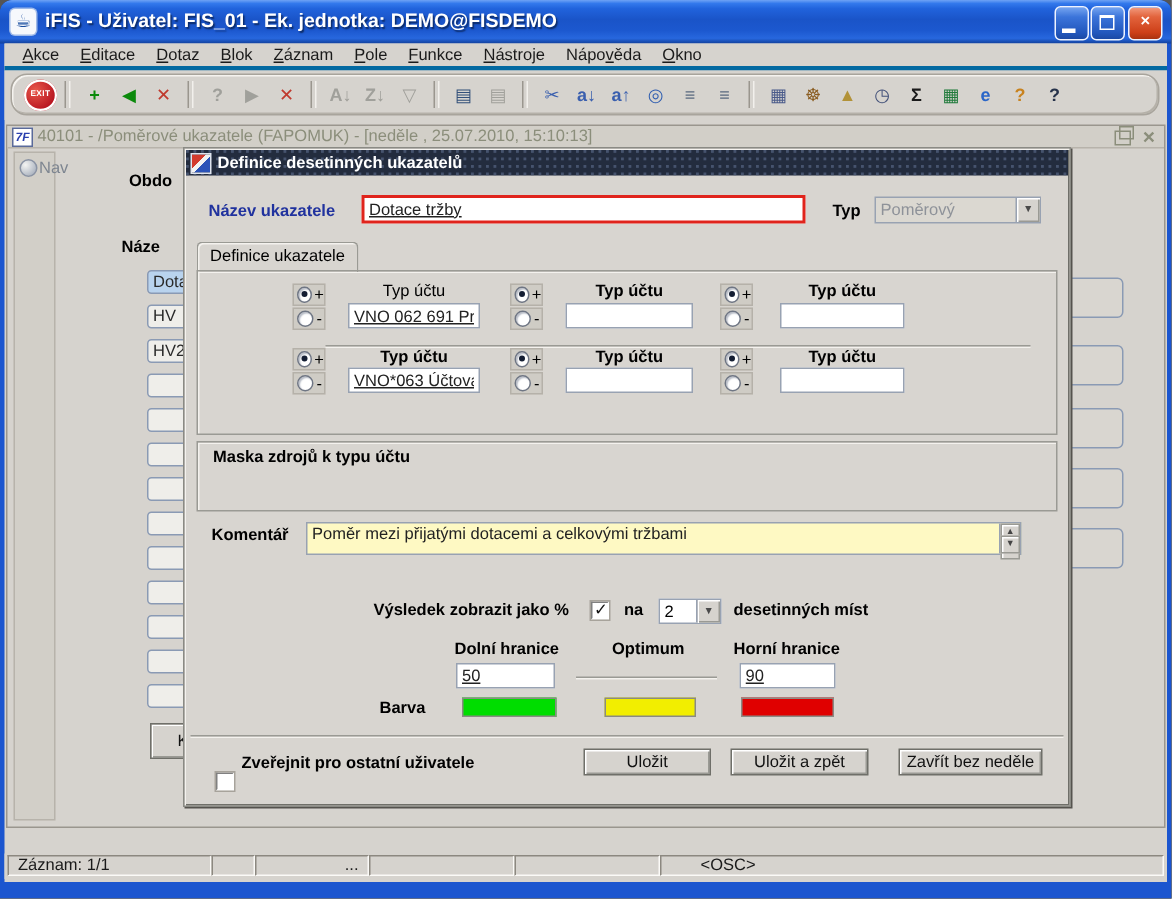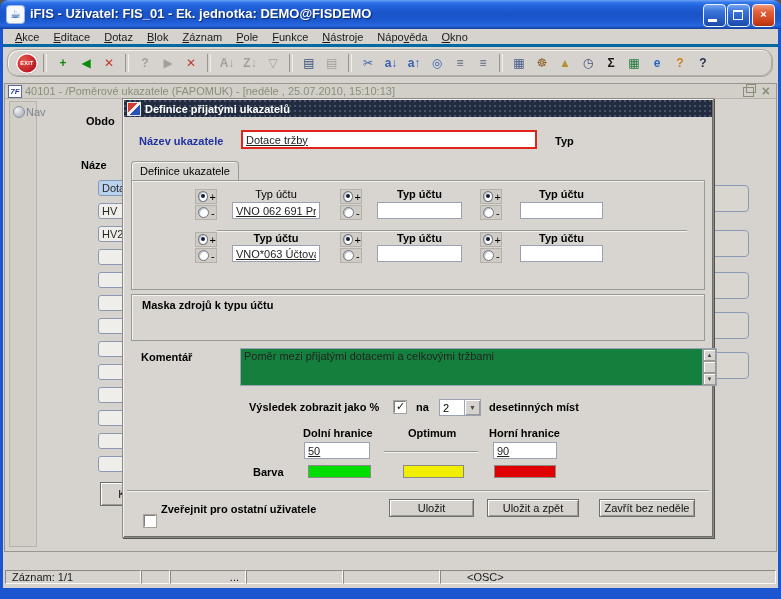--- a/index.html
+++ b/index.html
@@ -83,21 +83,21 @@
     border-radius:4px 4px 0 0;text-align:center;line-height:19px;box-shadow:inset 1px 1px 0 #f4f2ee;}
   #panel{left:8px;top:81px;width:574px;height:110px;border:1px solid #9a9a94;box-shadow:inset 1px 1px 0 #f4f2ee;box-sizing:border-box;}
   .radchip{position:absolute;width:22px;height:15px;background:#cfccc5;border:1px solid #b5b1a9;
     display:flex;align-items:center;gap:2px;padding-left:2px;box-sizing:border-box;}
   .radio{width:9px;height:9px;border-radius:50%;background:#fff;border:1px solid #6f7684;
     box-shadow:inset 1px 1px 1px #b9bec8;position:relative;}
   .radio.checked::after{content:"";position:absolute;left:2px;top:2px;width:4px;height:4px;border-radius:50%;background:#141e33;}
   .acc-label{position:absolute;text-align:center;white-space:nowrap;}
   .sepline{position:absolute;height:1px;background:#9a9a94;box-shadow:0 1px 0 #f4f2ee;}
   #maskbox{left:8px;top:195px;width:574px;height:47px;border:1px solid #9a9a94;box-shadow:inset 1px 1px 0 #f4f2ee;box-sizing:border-box;}
-  #comment{left:81px;top:249px;width:477px;height:38px;background:#15803d;border:1px solid #98a2b2;box-sizing:border-box;margin-left:36px;}
+  #comment{left:81px;top:249px;width:477px;height:22px;background:#fef9c3;border:1px solid #98a2b2;box-sizing:border-box;}
   #comment .txt{position:absolute;left:3px;top:1px;right:18px;color:#222;line-height:12px;}
   #comment .sbar{position:absolute;right:0;top:0;width:14px;height:100%;background:#d6d3ce;border-left:1px solid #98a2b2;box-sizing:border-box;}
   .sbtn{position:absolute;left:0;width:13px;height:12px;background:#d6d3ce;border:1px solid #9a9a94;
     box-shadow:inset 1px 1px 0 #fff;box-sizing:border-box;text-align:center;font-size:6px;line-height:10px;color:#444;}
   .cb{width:12px;height:12px;background:#fff;border-top:1px solid #808080;border-left:1px solid #808080;
     border-bottom:1px solid #fff;border-right:1px solid #fff;outline:1px solid #a7a39b;box-sizing:border-box;position:relative;}
   .cb.checked::after{content:"✓";position:absolute;left:1px;top:-2px;font-weight:bold;font-size:11px;color:#111;}
   .swatch{position:absolute;height:13px;border:1px solid #8a8a84;box-sizing:border-box;}
 </style>
 </head>
@@ -217,26 +217,30 @@
       <div class="scell" style="left:167px;width:76px;text-align:right;">...</div>
       <div class="scell" style="left:243px;width:97px;"></div>
       <div class="scell" style="left:340px;width:97px;"></div>
       <div class="scell" style="left:437px;width:336px;padding-left:26px;">&lt;OSC&gt;</div>
     </div>
   </div>
 
   <div id="dialog" class="abs">
     <div id="dlg-titlebar" class="abs">
       <div id="dlg-icon"></div>
-      <div id="dlg-title">Definice přijatými ukazatelů</div>
+      <div id="dlg-title">Definice desetinných ukazatelů</div>
     </div>
 
     <div class="abs bluelbl" style="left:16px;top:36px;">Název ukazatele</div>
     <input class="field abs" style="left: 118px; top: 31px; width: 296px; height: 19px; border: 2px solid rgb(224, 36, 28);" value="Dotace tržby">
     <div class="abs b" style="left:432px;top:36px;">Typ</div>
+    <div class="ddown disabled abs" style="left:460px;top:32px;width:111px;height:18px;">
+      <span class="val">Poměrový</span>
+      <span class="arr">▼</span>
+    </div>
 
     <div id="tab" class="abs">Definice ukazatele</div>
     <div id="panel" class="abs">
       <div class="sepline" style="left:85px;top:49px;width:470px;"></div>
       <div id="acc-grid">
           <div class="radchip" style="left: 63px; top: 8px;">
             <span class="radio checked"></span>
             <span>+</span>
           </div>
           <div class="radchip" style="left: 63px; top: 24px;">

